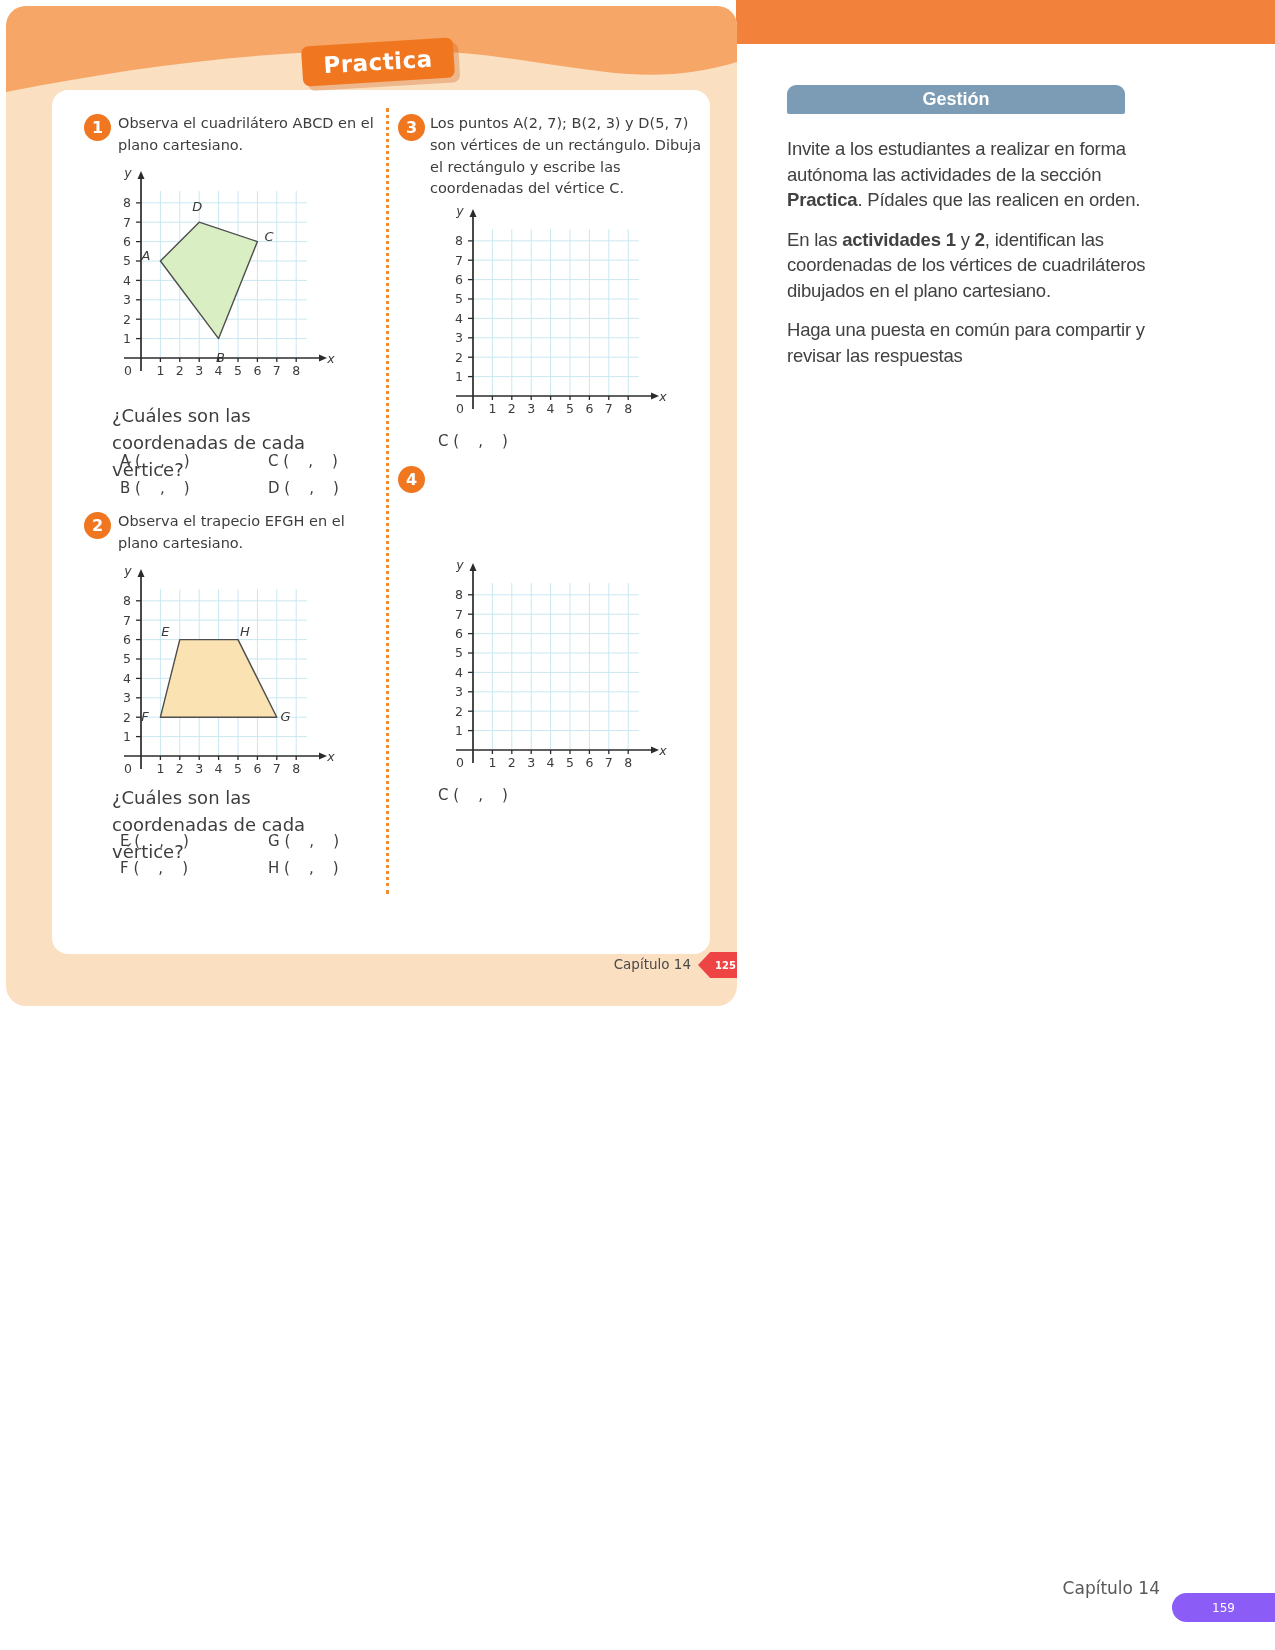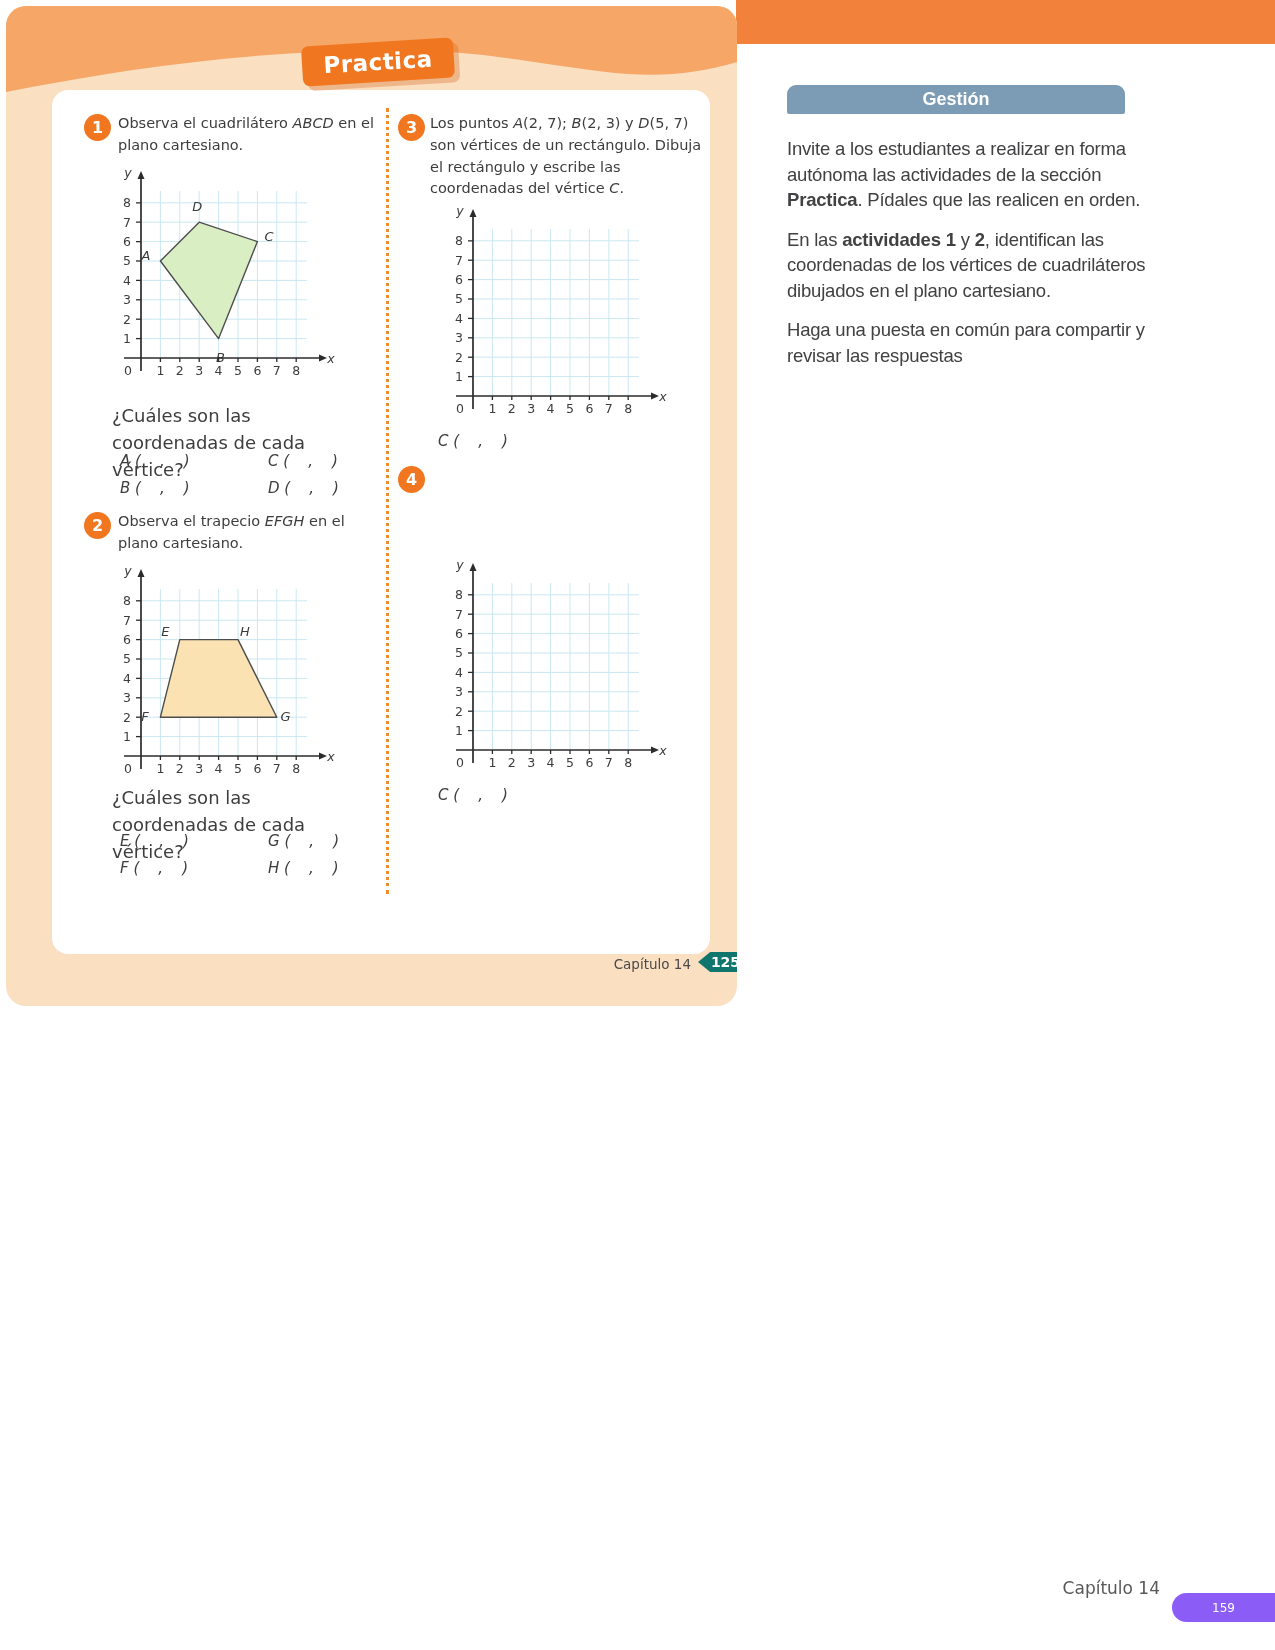--- a/index.html
+++ b/index.html
@@ -31,21 +31,21 @@
     border-left:3px dotted #f08c2e;
   }
   .badge{
     position:absolute;width:27px;height:27px;border-radius:50%;
     background:#f0761f;color:#fff;font-weight:bold;font-size:16px;
     display:flex;align-items:center;justify-content:center;
   }
   .instr{
     position:absolute;font-size:14.5px;line-height:1.5;color:#3d3d3d;
   }
-  .instr .i,.blank,.vertexlbl{font-style:italic;}
+  .instr .i,.blank,.vertexlbl{}
   .question{
     position:absolute;font-size:18px;line-height:1.5;color:#3d3d3d;width:250px;
   }
   .answers{
     position:absolute;display:grid;grid-template-columns:148px auto;row-gap:9px;
   }
   .blank{
     font-size:15px;color:#3d3d3d;white-space:pre;
   }
   .plane{position:absolute;width:236px;height:230px;}
@@ -69,22 +69,22 @@
   #act4-instr{left:424px;top:459px;width:272px;}
   #plane4{left:426px;top:550px;}
   #ans4{left:432px;top:780px;}
   .single-answer{position:absolute;}
   
   #inner-footer-chapter{
     position:absolute;left:440px;top:950px;width:245px;text-align:right;
     font-size:13.5px;color:#4a4a4a;
   }
   #inner-footer-tag{
-    position:absolute;left:692px;top:946px;width:39px;height:20px;
-    background:#0f766e;color:#fff;font-weight:bold;font-size:14px;
+    position:absolute;left:692px;top:946px;width:39px;height:26px;
+    background:#ef4444;color:#fff;font-weight:bold;font-size:10px;
     display:flex;align-items:center;justify-content:center;padding-left:8px;
     clip-path:polygon(26% 0,100% 0,100% 100%,26% 100%,0 50%);
   }
   
   #sidebar{position:absolute;left:787px;top:85px;width:372px;}
   #gestion-bar{
     width:338px;height:29px;background:#7c9cb5;
     border-radius:9px 9px 2px 2px;color:#ffffff;font-weight:bold;font-size:18px;
     display:flex;align-items:center;justify-content:center;
     font-family:"Liberation Sans",sans-serif;

